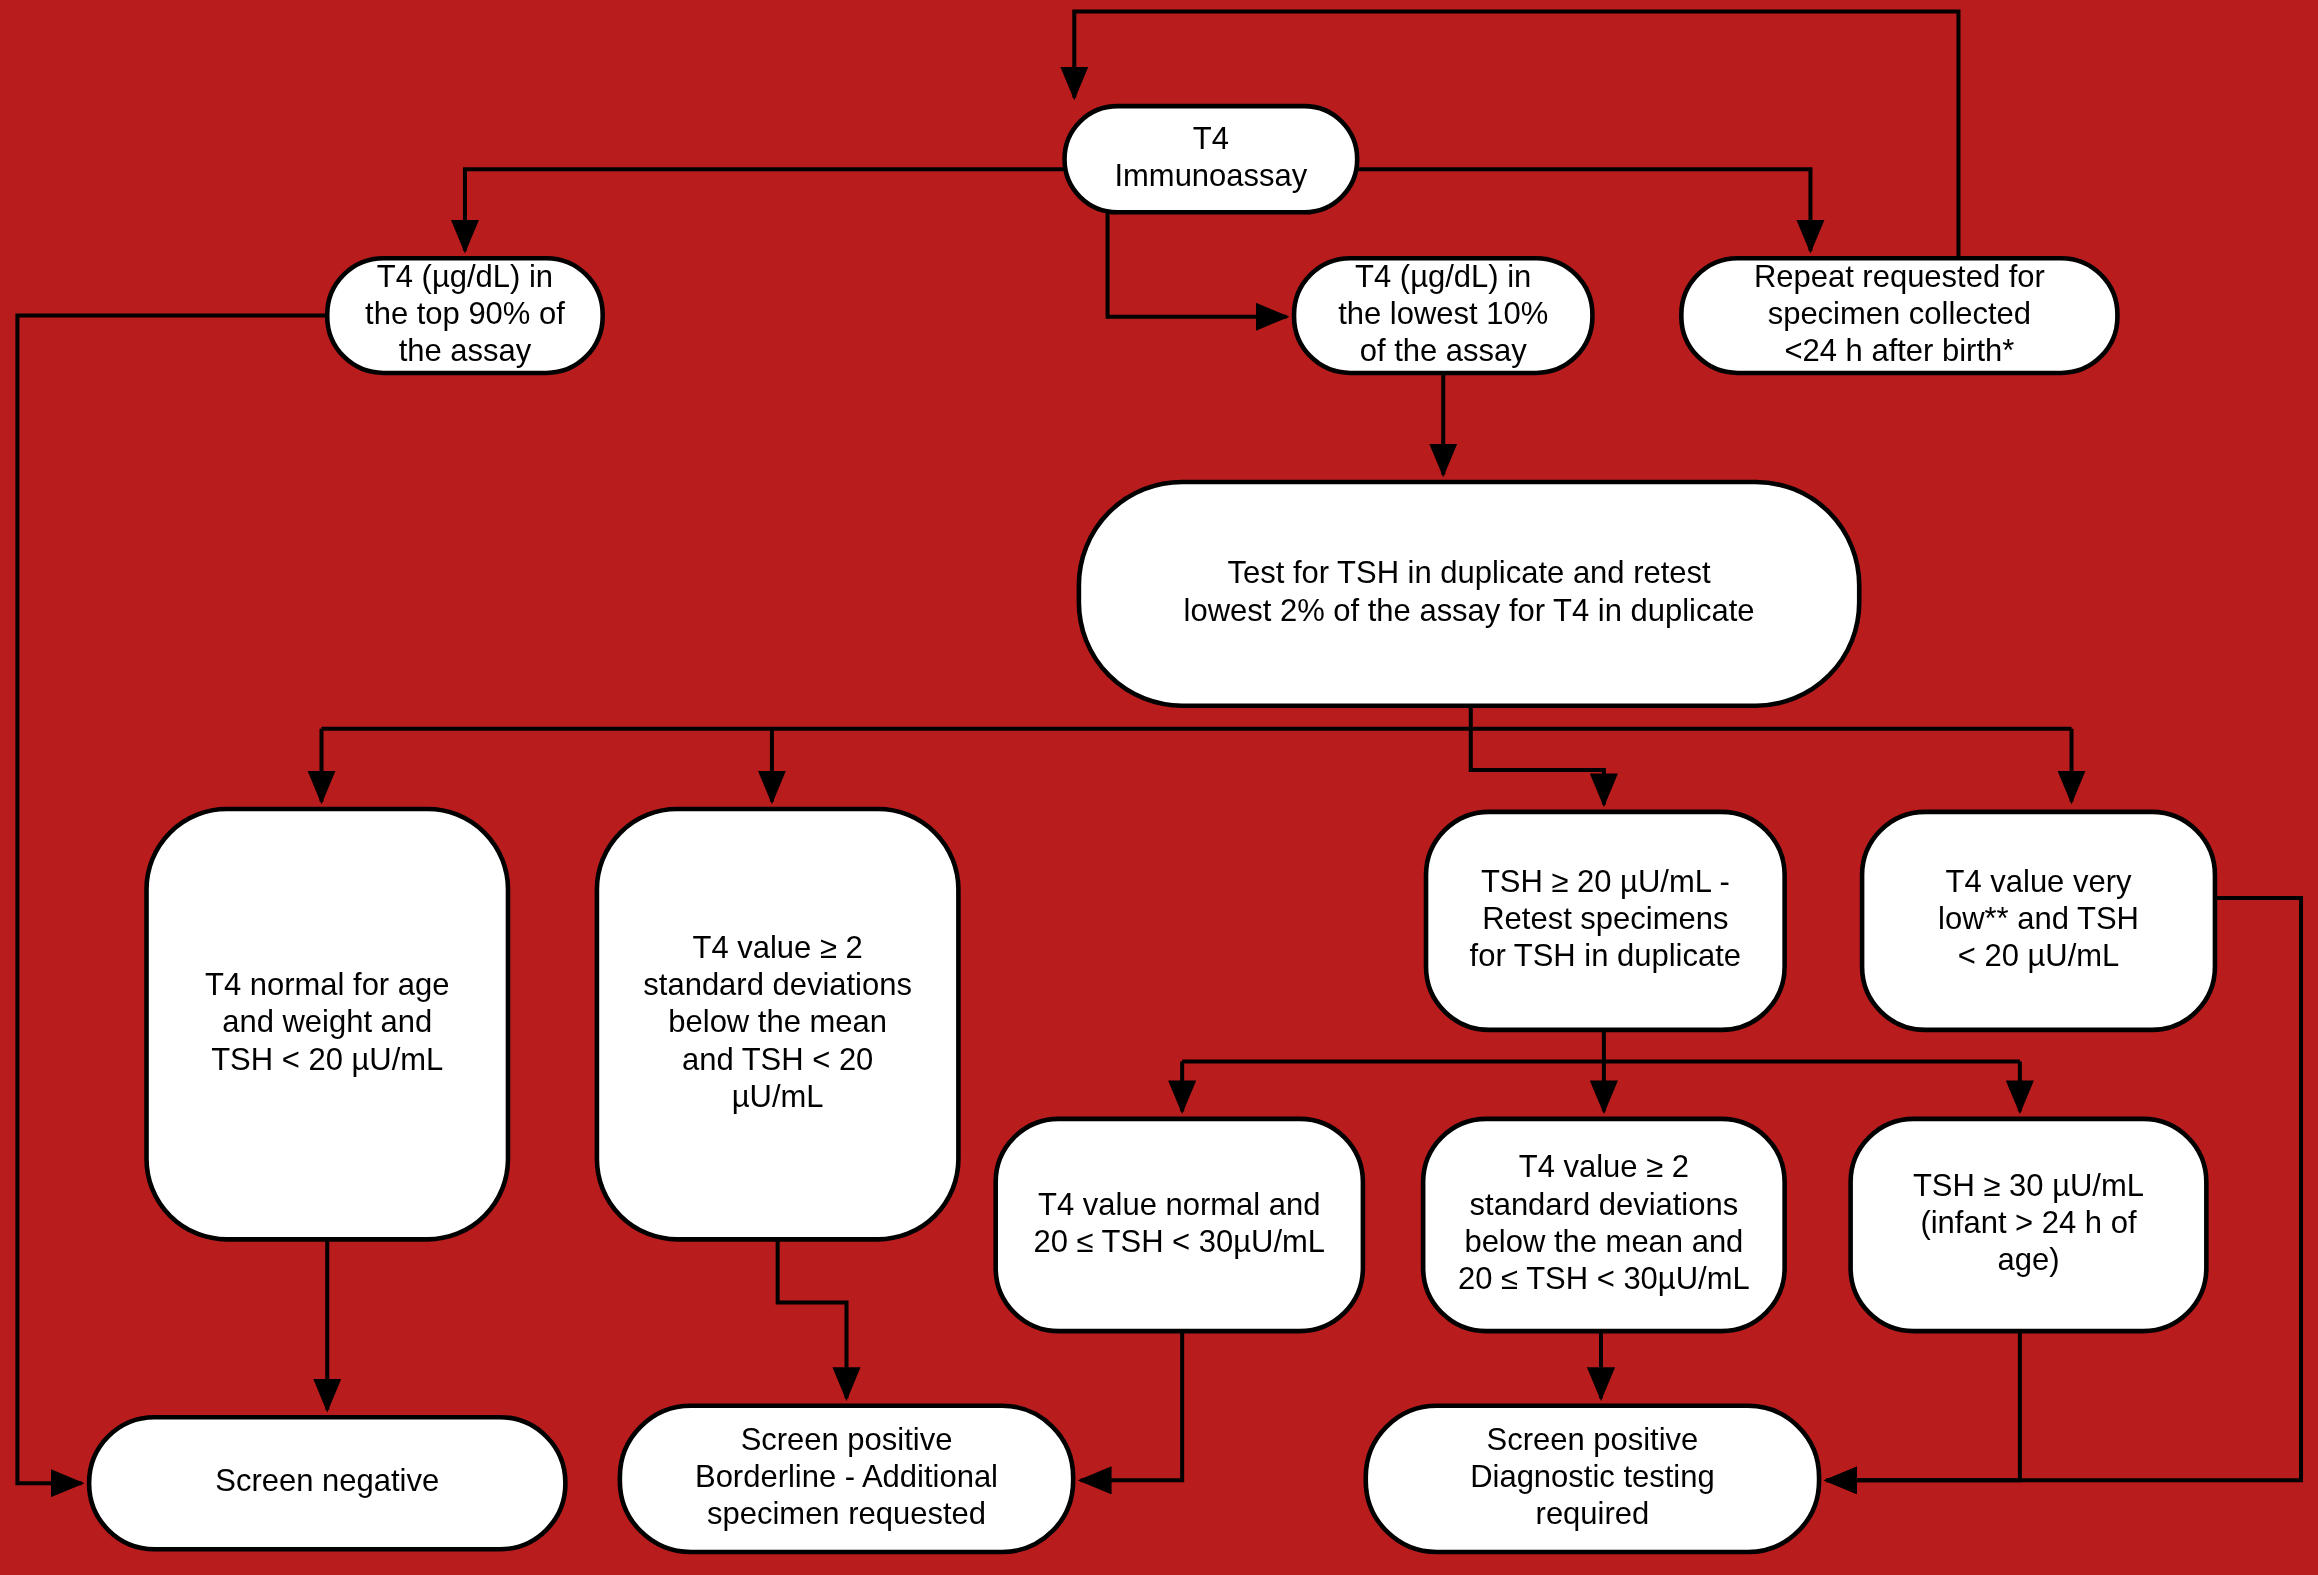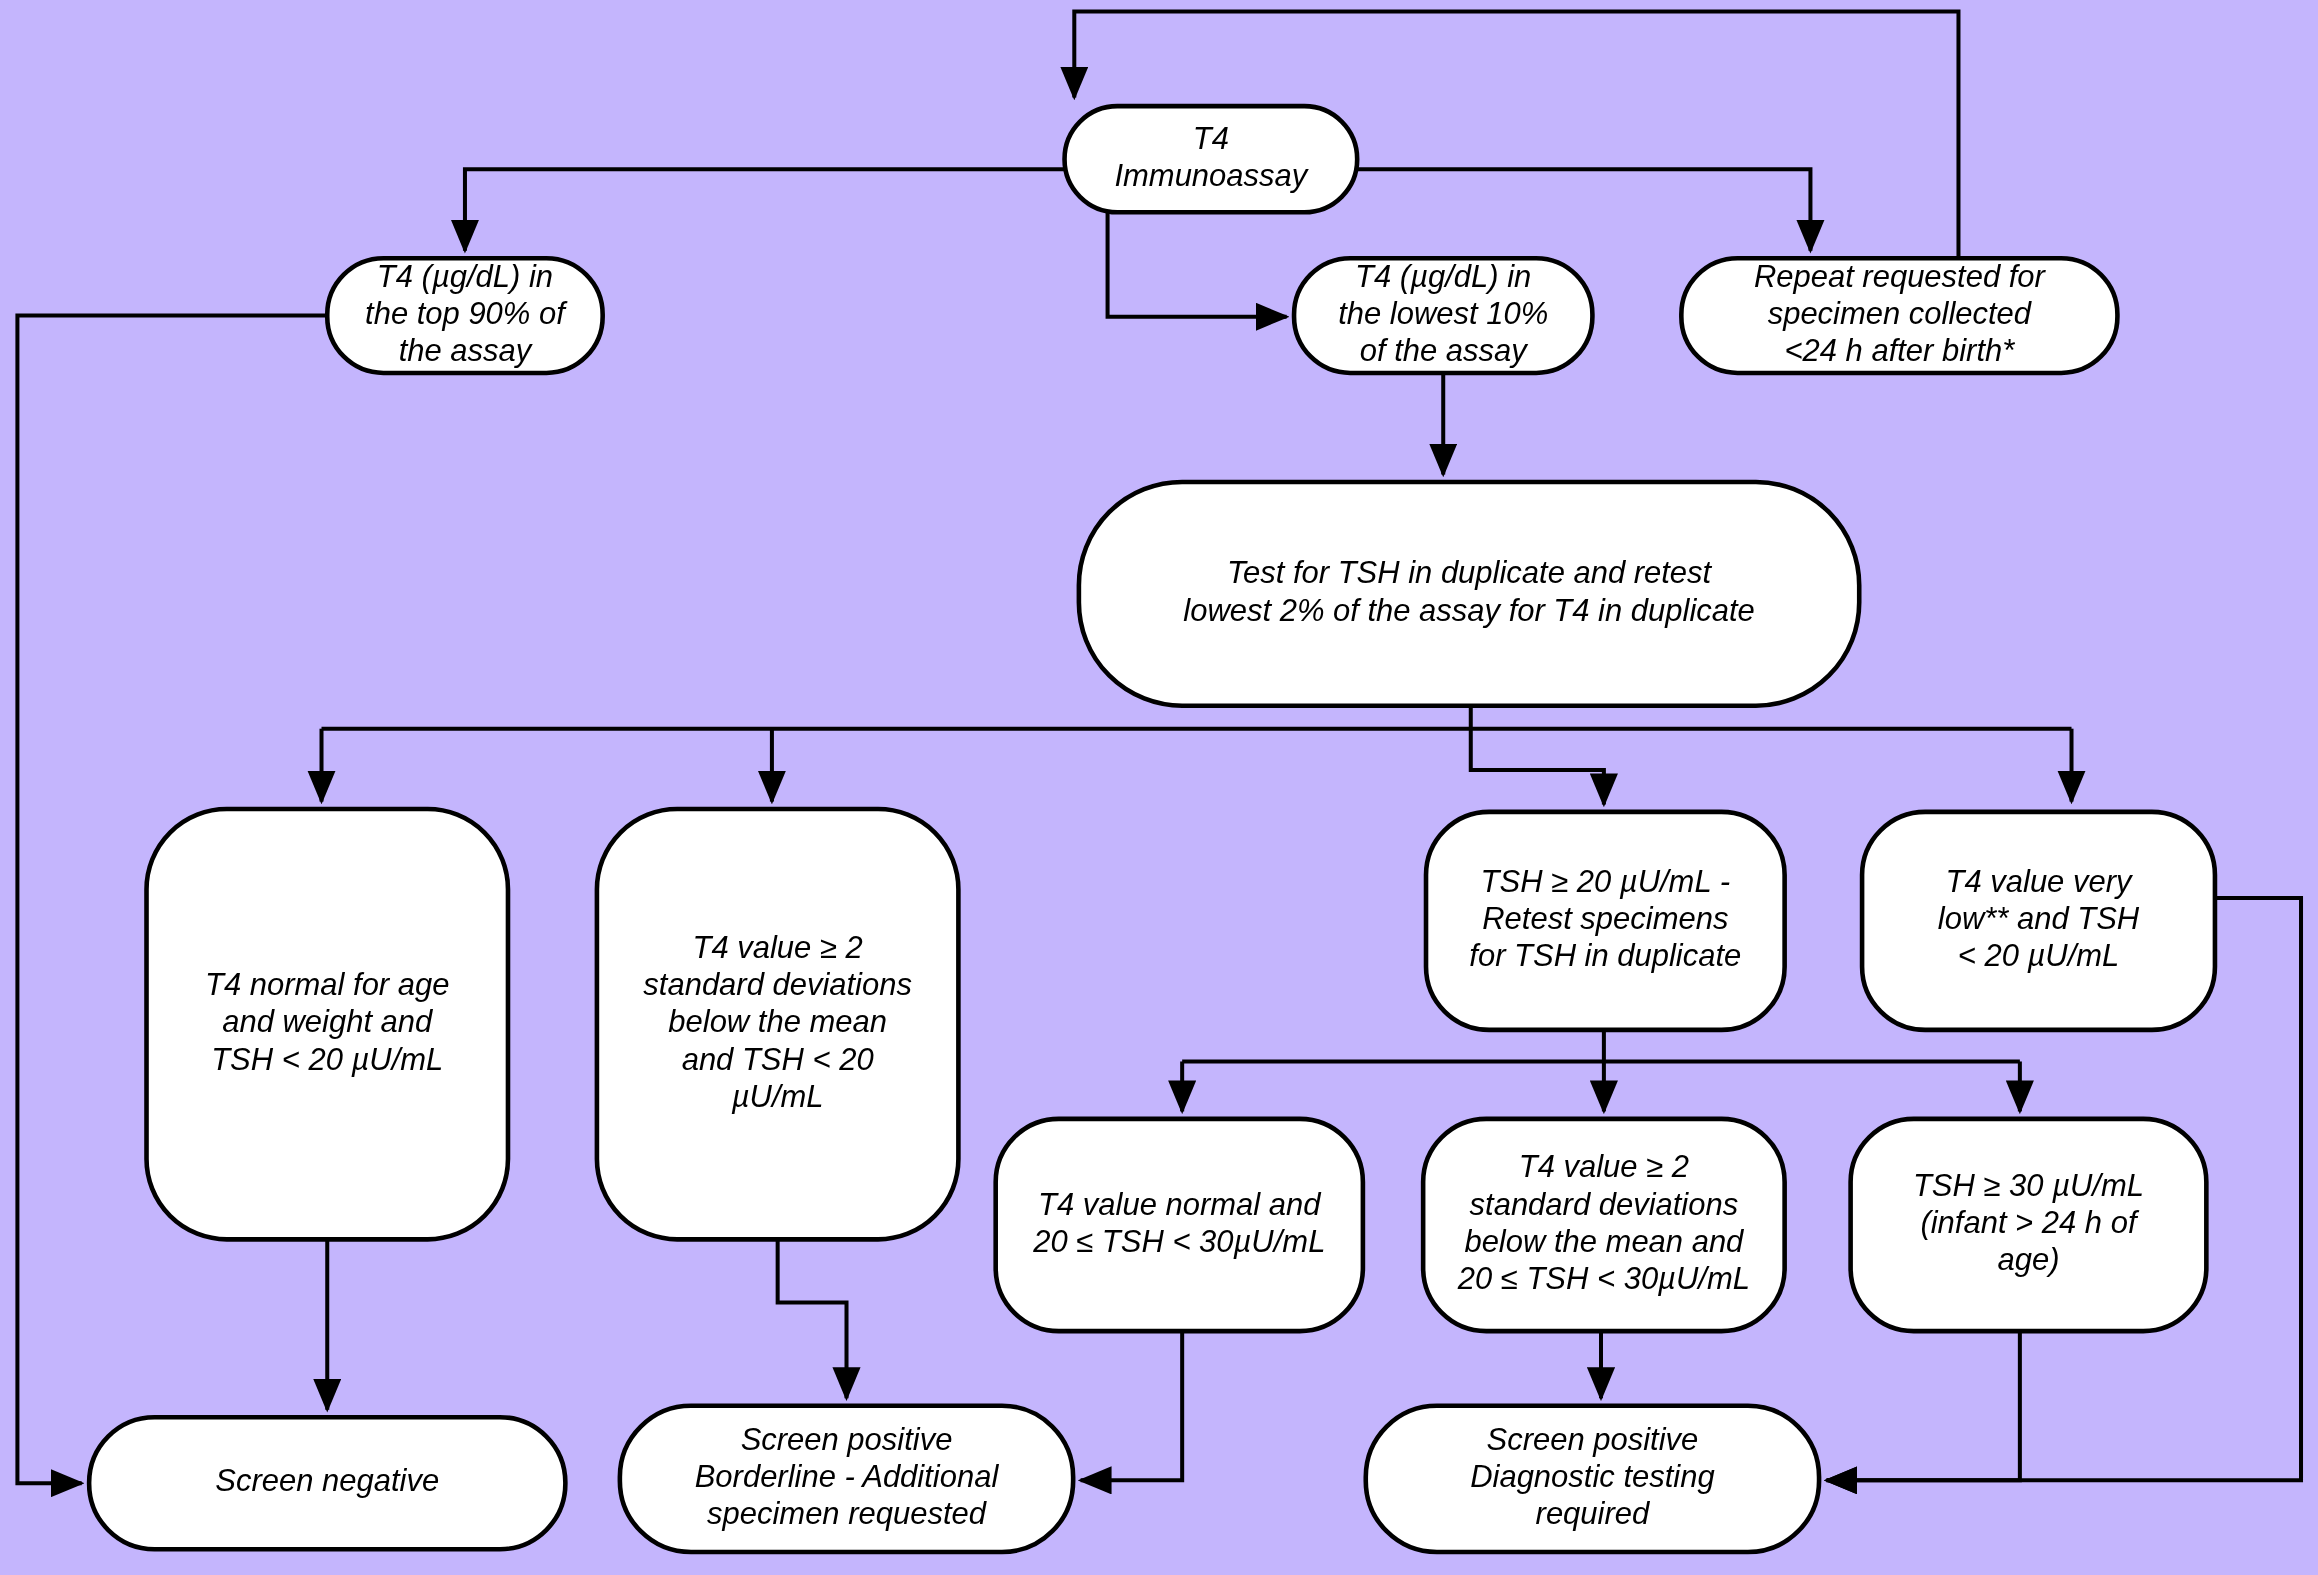--- a/index.html
+++ b/index.html
@@ -4,23 +4,22 @@
 <style>
   html, body {
     margin: 0;
     padding: 0;
     background: #ffffff;
   }
   #stage {
     position: relative;
     width: 2319px;
     height: 1575px;
-    background: #c4b5fd;
+    background: #b91c1c;
     font-family: "Liberation Sans", sans-serif;
-    font-style: italic;
   }
   svg#flow {
     position: absolute;
     left: 0;
     top: 0;
     width: 2319px;
     height: 1575px;
     display: block;
   }
   .node-shape {

